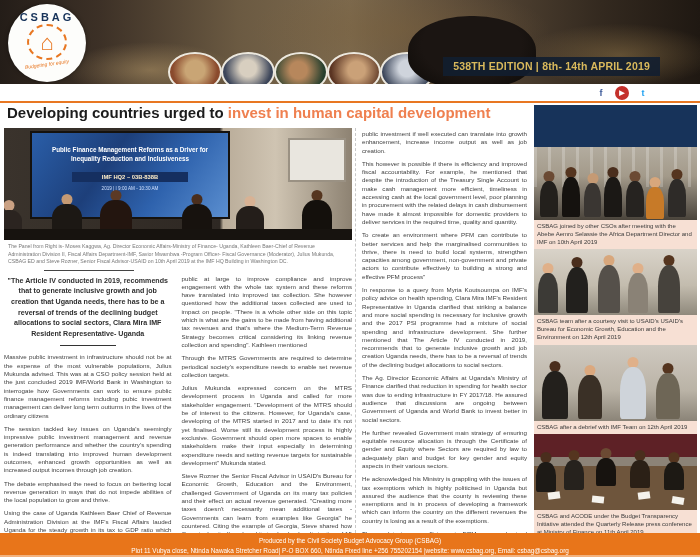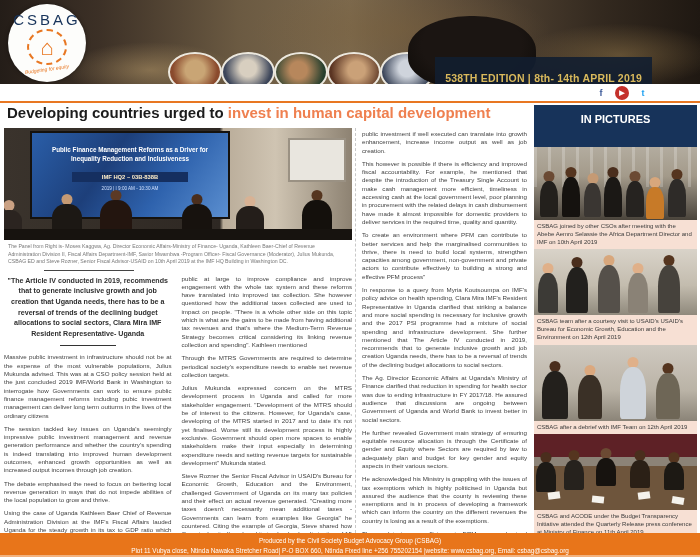--- a/index.html
+++ b/index.html
@@ -9,25 +9,25 @@
   
   .header { position:absolute; top:0; left:0; width:700px; height:84px; overflow:hidden;
     background:
       radial-gradient(ellipse 120px 40px at 150px 70px, rgba(190,160,110,.5), transparent 70%),
       radial-gradient(ellipse 140px 45px at 620px 55px, rgba(160,130,80,.45), transparent 70%),
       radial-gradient(ellipse 200px 60px at 400px 30px, rgba(120,95,60,.5), transparent 75%),
       linear-gradient(90deg,#241d18 0%,#3c3026 14%,#6b5a42 34%,#7d6a4e 50%,#5a4a38 66%,#33291f 86%,#1f1812 100%); }
   .oval { position:absolute; top:52px; width:54px; height:40px; border-radius:50%; border:2px solid #ece8de; }
   .head-sil { position:absolute; left:408px; top:16px; width:128px; height:72px;
       background:radial-gradient(ellipse at 50% 40%, #1b1512 55%, #120e0b 80%); border-radius:48% 48% 42% 42%; }
-  .edition { position:absolute; right:48px; top:57px; background:rgba(18,30,48,.9); color:#d9b95c;
-      font-weight:bold; font-size:10.5px; padding:15px 10px 4px; letter-spacing:.2px; white-space:nowrap; }
+  .edition { position:absolute; right:40px; top:57px; background:rgba(18,30,48,.9); color:#d9b95c;
+      font-weight:bold; font-size:10.5px; padding:3px 10px 4px; letter-spacing:.2px; white-space:nowrap; }
   .logo { position:absolute; left:8px; top:4px; width:78px; height:78px; background:#fdfdfb; border-radius:50%;
       box-shadow:0 0 4px rgba(0,0,0,.4); text-align:center; z-index:5; }
-  .logo-org { font-weight:normal; font-size:15px; color:#17335a; letter-spacing:3px; padding-top:7px; }
+  .logo-org { font-weight:bold; font-size:11px; color:#17335a; letter-spacing:3px; padding-top:7px; }
   .logo-mark { width:40px; height:36px; margin:1px auto 0; border:2px dashed #e87722; border-radius:50%;
       color:#e87722; font-size:22px; line-height:34px; }
   .logo-tag { font-size:5px; color:#e87722; font-style:italic; transform:rotate(-8deg); margin-top:1px; }
 
   
   .banner { position:absolute; top:84px; left:0; width:700px; height:17px; background:#17335a; }
   .banner-text { color:#9fd8e8; font-weight:bold; font-size:9.5px; line-height:17px; text-align:center; }
   .socials { position:absolute; right:50px; top:86px; display:flex; gap:7px; z-index:6; }
   .soc { width:14px; height:14px; border-radius:3px; font-size:9px; font-weight:bold; text-align:center; line-height:14px; cursor:pointer; }
   .soc.fb { background:#fff; color:#3b5998; }
@@ -170,21 +170,20 @@
       <p class="bp">In response to a query from Myria Koutsoumpa on IMF's policy advice on health spending, Clara Mira IMF's Resident Representative in Uganda clarified that striking a balance and more social spending is necessary for inclusive growth and the 2017 PSI programme had a mixture of social spending and infrastructure development. She further mentioned that The Article IV conducted in 2019, recommends that to generate inclusive growth and job creation Uganda needs, there has to be a reversal of trends of the declining budget allocations to social sectors.</p>
       <p class="bp">The Ag. Director Economic Affairs at Uganda's Ministry of Finance clarified that reduction in spending for health sector was due to ending infrastructure in FY 2017/18. He assured audience that discussions are ongoing between Government of Uganda and World Bank to invest better in social sectors.</p>
       <p class="bp">He further revealed Government main strategy of ensuring equitable resource allocation is through the Certificate of gender and Equity where Sectors are required by law to adequately plan and budget for key gender and equity aspects in their various sectors.</p>
       <p class="bp">He acknowledged his Ministry is grappling with the issues of tax exemptions which is highly politicised in Uganda but assured the audience that the county is reviewing these exemptions and is in process of developing a  framework which can inform the country on the different revenues the country is losing as a result of the exemptions.</p>
       <p class="bp">The need to improve efficiency in DRM was emphasised and Uganda urged not to give up its current efforts to address evasion, strengthening its capacity in revenue generation in the extractives industry. This debate coincides with the realisation that foreign assistance is on the decline in most countries and as such the need to have conversation on how countries like Uganda need to generate more revenue, improve efficiency in public investment management to ably address inequality and overall development strategies on the low-income countries.</p>
     </div>
   </div>
 
   <div class="sidebar">
     <div class="sb-head">
-      <div class="sb-t2">IN PICTURES</div>
     </div>
 
     <div class="sb-photo ph1">
       <span class="psn" style="left:6px;top:24px;width:18px;height:46px;--s:#6b4a33;--c:#23201c;"></span>
       <span class="psn" style="left:28px;top:20px;width:18px;height:50px;--s:#55351f;--c:#15120f;"></span>
       <span class="psn" style="left:50px;top:26px;width:17px;height:44px;--s:#c59a74;--c:#3a3632;"></span>
       <span class="psn" style="left:70px;top:20px;width:18px;height:50px;--s:#4a2e1d;--c:#1b1815;"></span>
       <span class="psn" style="left:92px;top:24px;width:18px;height:46px;--s:#6b4a33;--c:#262320;"></span>
       <span class="psn" style="left:112px;top:30px;width:18px;height:42px;--s:#d8a77c;--c:#c77a28;"></span>
       <span class="psn" style="left:134px;top:22px;width:18px;height:48px;--s:#55351f;--c:#2e2b28;"></span>

